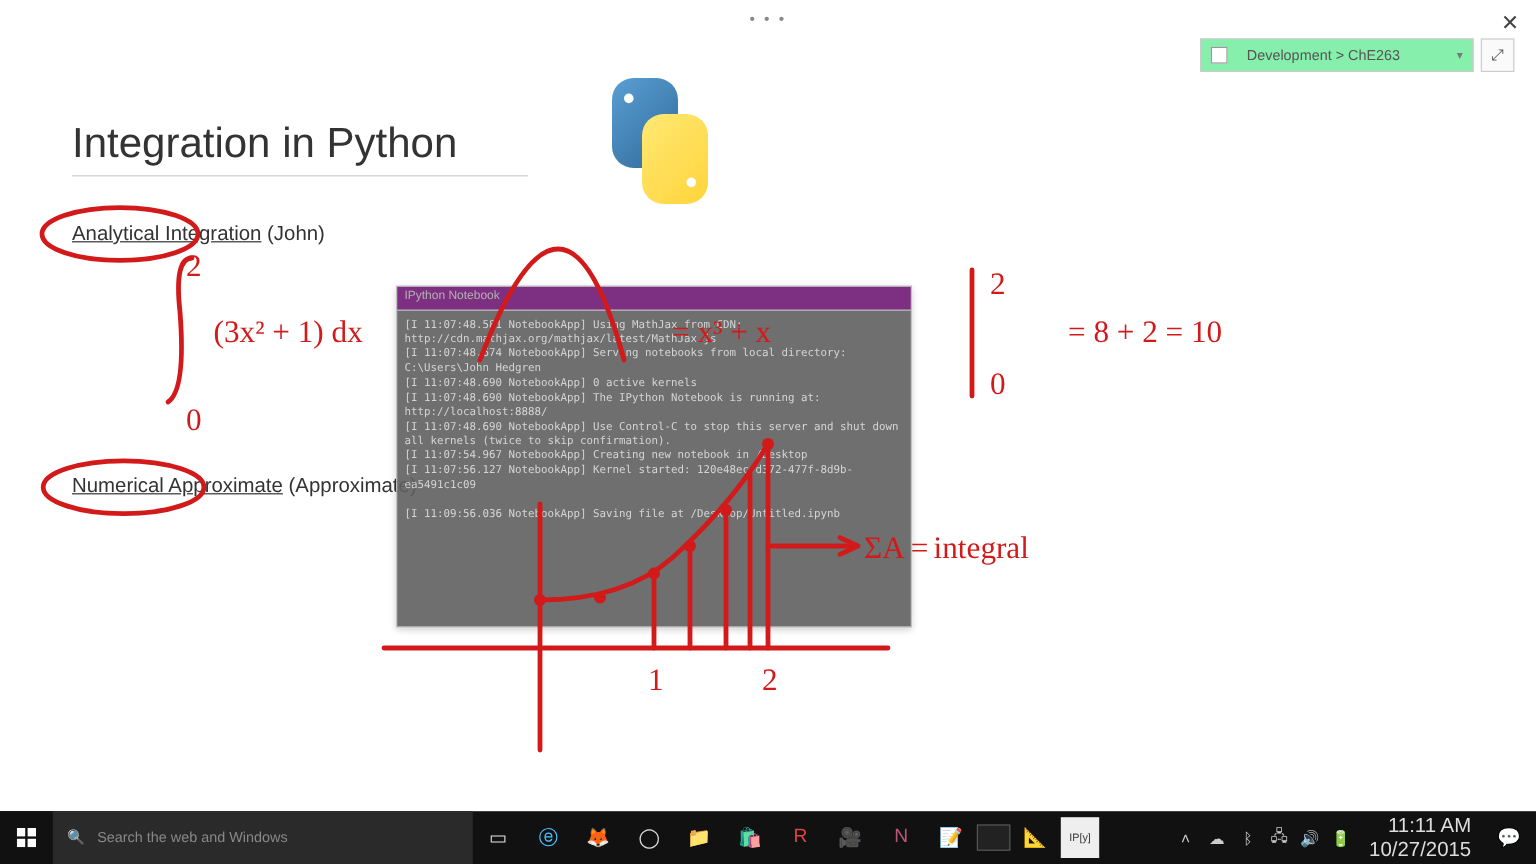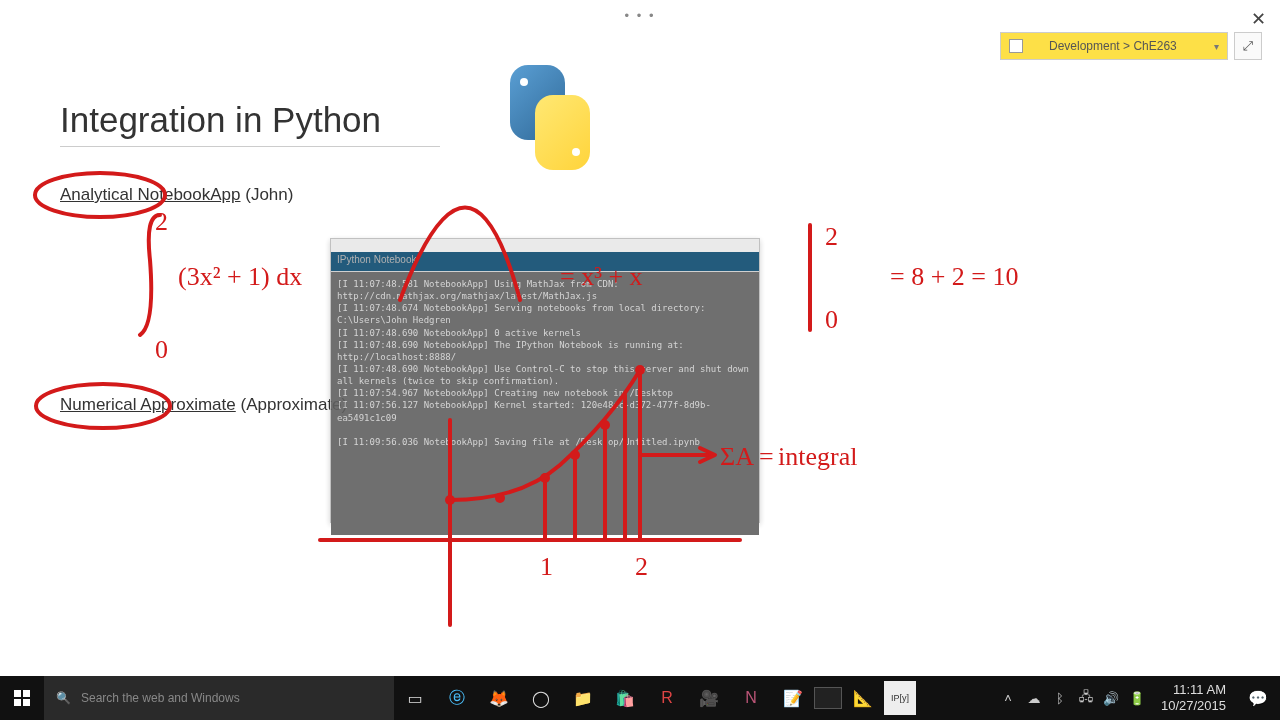--- a/index.html
+++ b/index.html
@@ -3,21 +3,21 @@
 <meta charset="utf-8">
 <style>
 * { margin: 0; padding: 0; box-sizing: border-box; font-family: "Segoe UI", sans-serif; }
 html, body { width: 1280px; height: 720px; overflow: hidden; background: #fff; }
 
 .window { position: relative; width: 1280px; height: 676px; background: #fff; }
 
 
 .top-dots { position: absolute; top: 8px; left: 50%; transform: translateX(-50%); color: #888; font-size: 13px; letter-spacing: 2px; cursor: pointer; }
 .close-x { position: absolute; top: 4px; right: 10px; font-size: 18px; color: #444; cursor: pointer; padding: 4px; }
-.breadcrumb-box { position: absolute; top: 32px; right: 52px; height: 28px; width: 228px; border: 1px solid #ccc; background: #fde047; display: flex; align-items: center; padding: 0 8px; gap: 26px; }
+.breadcrumb-box { position: absolute; top: 32px; right: 52px; height: 28px; width: 228px; border: 1px solid #ccc; background: #86efac; display: flex; align-items: center; padding: 0 8px; gap: 16px; }
 .breadcrumb-check { width: 14px; height: 14px; border: 1.5px solid #999; background: #fff; }
 .breadcrumb-text { font-size: 12px; color: #555; flex: 1; }
 .breadcrumb-caret { color: #777; font-size: 10px; }
 .expand-btn { position: absolute; top: 32px; right: 18px; width: 28px; height: 28px; border: 1px solid #ccc; background: #fafafa; display: flex; align-items: center; justify-content: center; font-size: 13px; color: #555; cursor: pointer; }
 
 
 .page-title { position: absolute; top: 100px; left: 60px; font-size: 35px; font-weight: 400; color: #333; padding-bottom: 6px; border-bottom: 1px solid #ccc; width: 380px; }
 
 
 .sec1 { position: absolute; top: 185px; left: 60px; font-size: 17px; color: #333; }
@@ -29,60 +29,60 @@
 .pylogo { position: absolute; top: 60px; left: 490px; width: 115px; height: 115px; }
 .pylogo .blue, .pylogo .yellow { position: absolute; width: 55px; height: 75px; border-radius: 18px; }
 .pylogo .blue { background: linear-gradient(135deg,#5a9fd4,#306998); top: 5px; left: 20px; }
 .pylogo .yellow { background: linear-gradient(135deg,#ffe873,#ffd43b); top: 35px; left: 45px; }
 .pylogo .eye1, .pylogo .eye2 { position: absolute; width: 8px; height: 8px; background:#fff; border-radius:50%; }
 .pylogo .eye1 { top: 18px; left: 30px; }
 .pylogo .eye2 { top: 88px; left: 82px; }
 
 
 .terminal { position: absolute; top: 238px; left: 330px; width: 430px; height: 285px; background: #e8e8e8; border: 1px solid #bbb; box-shadow: 0 2px 6px rgba(0,0,0,.2); opacity: 0.9; }
-.terminal-titlebar { height: 20px; background: #0c4a6e; border-bottom: 1px solid #ccc; font-size: 10px; color: #aaa; padding: 2px 6px; margin-top: 13px; }
+.terminal-titlebar { height: 20px; background: #701a75; border-bottom: 1px solid #ccc; font-size: 10px; color: #aaa; padding: 2px 6px; }
 .terminal-body { background: #606060; color: #d0d0d0; font-family: "Consolas", monospace; font-size: 9px; line-height: 1.35; padding: 6px; height: 263px; white-space: pre-wrap; overflow: hidden; }
 
 
 .ink { position: absolute; inset: 0; pointer-events: none; }
 .ink svg { width: 100%; height: 100%; }
 .ink path, .ink line, .ink polyline, .ink ellipse { stroke: #d31a1a; fill: none; stroke-width: 4; stroke-linecap: round; stroke-linejoin: round; }
 .ink circle.dot { fill: #d31a1a; stroke: none; }
 .ink text { fill: #d31a1a; font-family: "Comic Sans MS", cursive; font-size: 26px; }
 
 
 .taskbar { position: absolute; bottom: 0; left: 0; width: 1280px; height: 44px; background: #111; display: flex; align-items: center; color: #ddd; font-size: 12px; }
 .start-btn { width: 44px; height: 44px; display: flex; align-items: center; justify-content: center; background: #111; cursor: pointer; }
 .start-btn svg { width: 16px; height: 16px; }
 .search-box { width: 350px; height: 44px; background: #2a2a2a; display: flex; align-items: center; padding: 0 12px; color: #888; gap: 10px; }
 .task-icon { width: 42px; height: 44px; display: flex; align-items: center; justify-content: center; cursor: pointer; font-size: 16px; }
 .tray { margin-left: auto; display: flex; align-items: center; height: 44px; }
 .tray .ti { width: 26px; height: 44px; display: flex; align-items: center; justify-content: center; font-size: 13px; color: #ccc; cursor: pointer; }
-.clock { padding: 0 10px; text-align: right; font-size: 13px; line-height: 1.2; color: #ddd; }
+.clock { padding: 0 10px; text-align: right; font-size: 17px; line-height: 1.2; color: #ddd; }
 .notif { width: 44px; height: 44px; display: flex; align-items: center; justify-content: center; font-size: 16px; cursor: pointer; }
 </style>
 </head>
 <body>
 
 <div class="window">
 
   <div class="top-dots">• • •</div>
   <div class="close-x">✕</div>
 
   <div class="breadcrumb-box">
     <div class="breadcrumb-check"></div>
     <div class="breadcrumb-text">Development &gt; ChE263</div>
     <div class="breadcrumb-caret">▾</div>
   </div>
   <div class="expand-btn">⤢</div>
 
   <div class="page-title">Integration in Python</div>
 
   <div class="sec1">
-    <u>Analytical NotebookApp</u><span> (John)</span>
+    <u>Analytical Integration</u><span> (John)</span>
   </div>
 
   <div class="sec2">
     <u>Numerical Approximate</u><span> (Approximate)</span>
   </div>
 
   <div class="pylogo">
     <div class="blue"></div>
       <div class="yellow"></div>
       <div class="eye1"></div>

